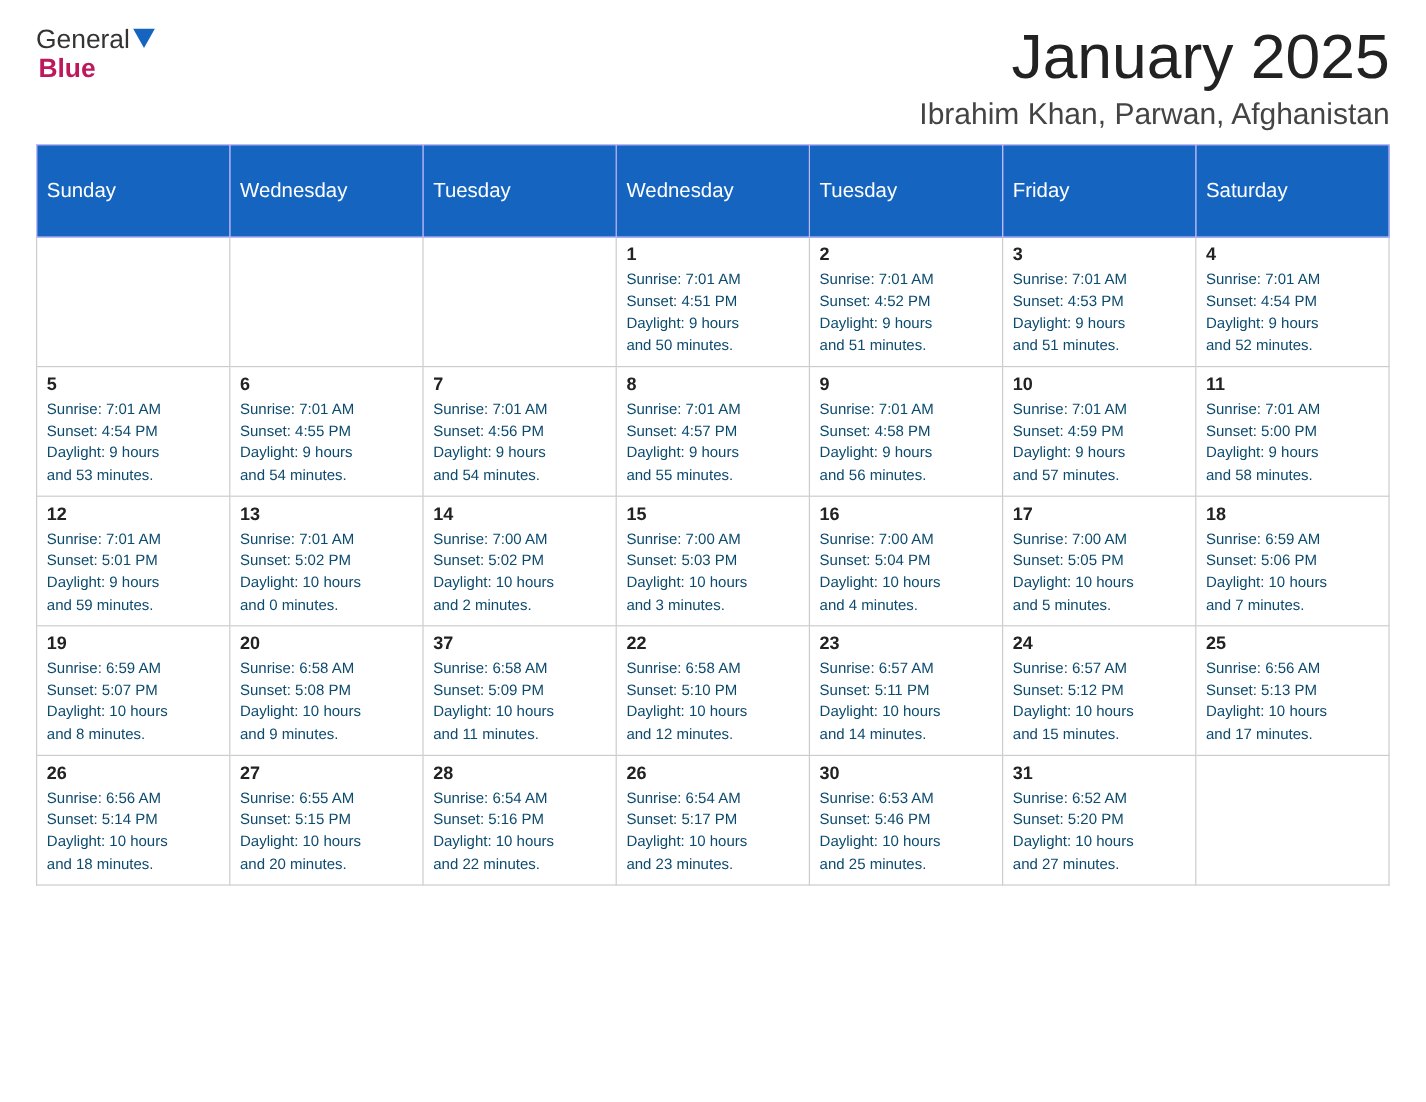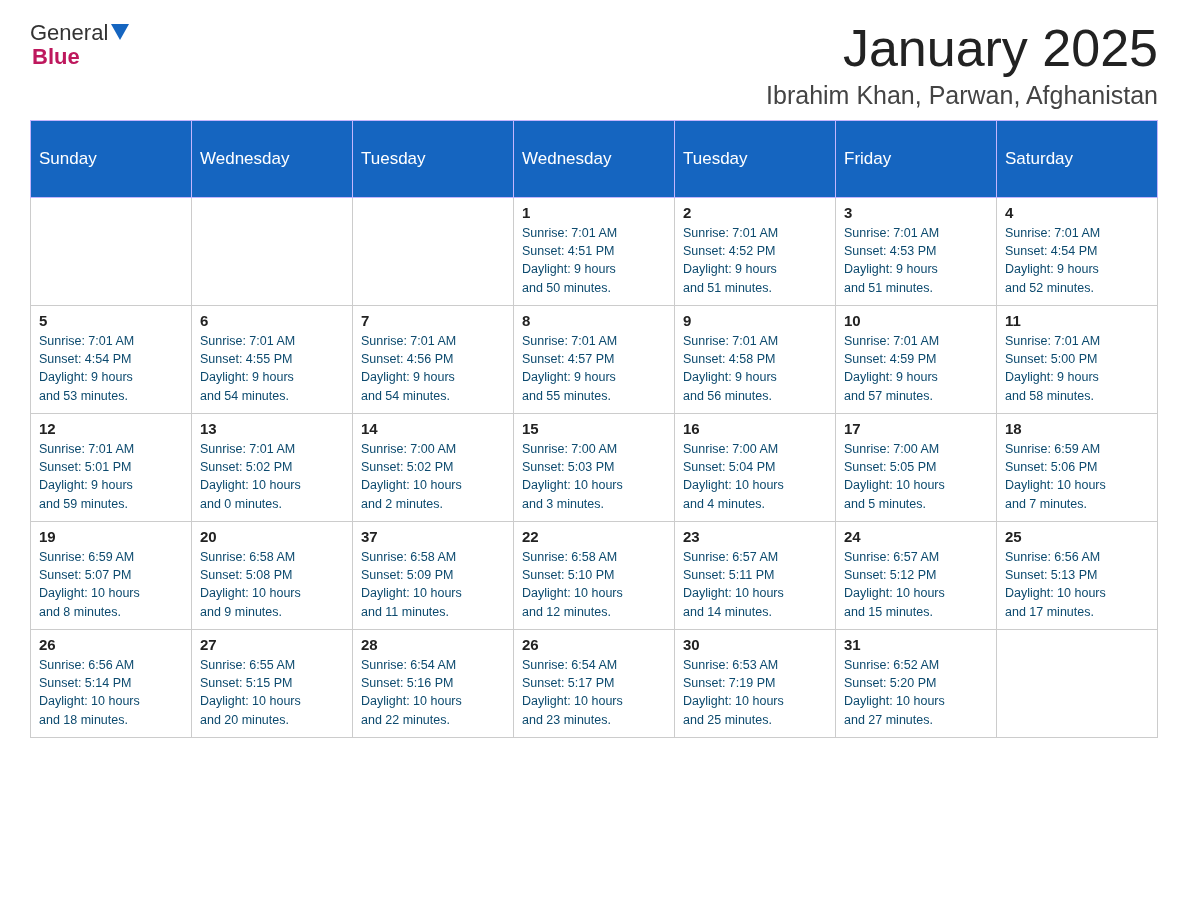--- a/index.html
+++ b/index.html
@@ -344,21 +344,21 @@
         <td>
           <div class="day-num">26</div>
           <div class="day-info" style="white-space: pre-line;">Sunrise: 6:54 AM
 Sunset: 5:17 PM
 Daylight: 10 hours
 and 23 minutes.</div>
         </td>
         <td>
           <div class="day-num">30</div>
           <div class="day-info" style="white-space: pre-line;">Sunrise: 6:53 AM
-Sunset: 7:19 PM
+Sunset: 5:46 PM
 Daylight: 10 hours
 and 25 minutes.</div>
         </td>
         <td>
           <div class="day-num">31</div>
           <div class="day-info" style="white-space: pre-line;">Sunrise: 6:52 AM
 Sunset: 5:20 PM
 Daylight: 10 hours
 and 27 minutes.</div>
         </td>

